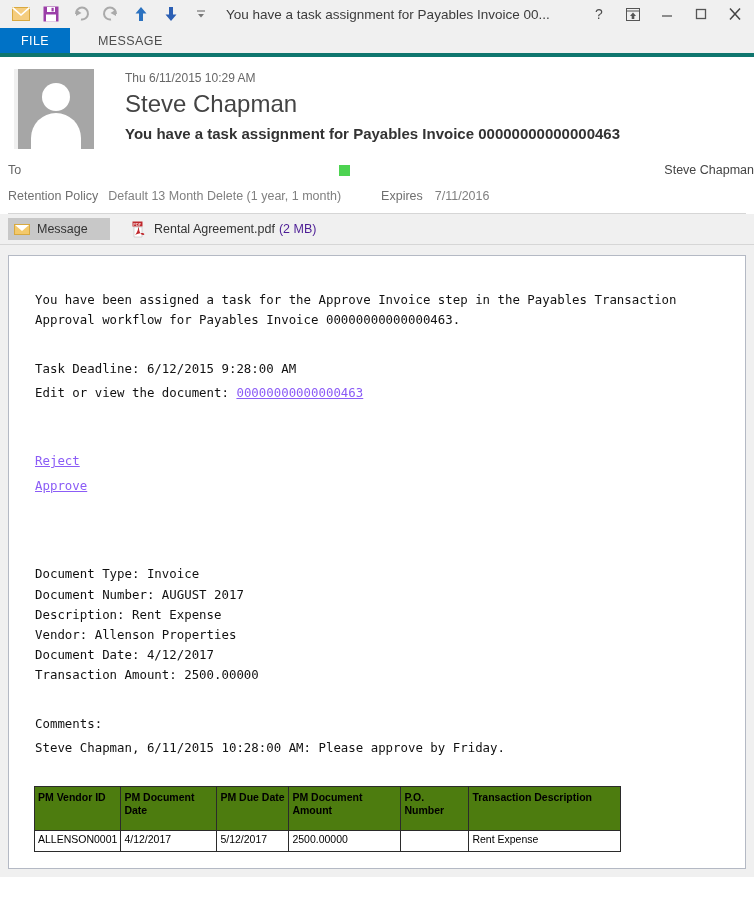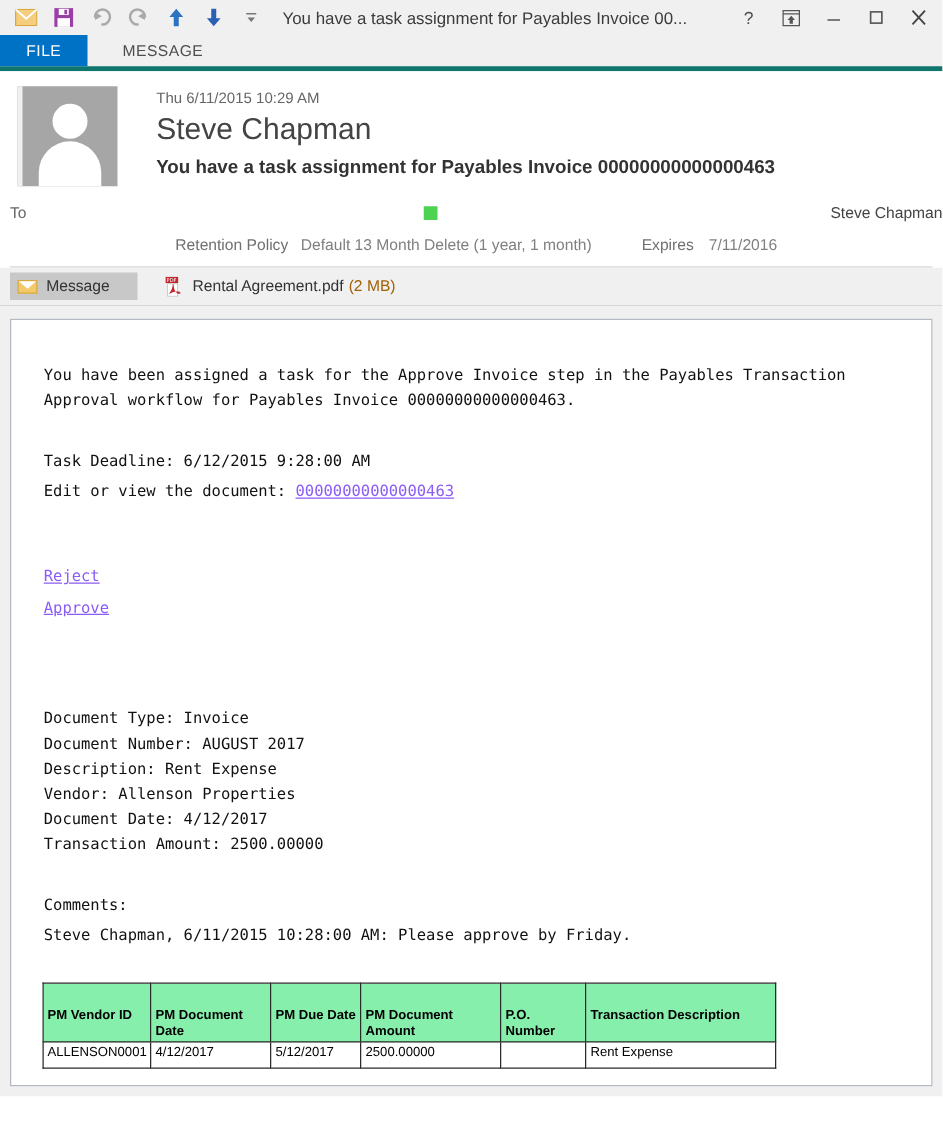--- a/index.html
+++ b/index.html
@@ -119,21 +119,21 @@
     width: 11px; height: 11px;
     background: #4dd351;
     margin-right: 7px;
   }
   .to-name { color: #444444; }
 
   .retention {
     margin-top: 12px;
     padding-left: 8px;
     display: flex; align-items: center;
-    font-size: 12.5px; color: #707070; justify-content: center;
+    font-size: 12.5px; color: #707070;
   }
   .ret-label { color: #707070; }
   .ret-val { color: #808080; margin-left: 10px; }
   .exp-label { color: #707070; margin-left: 40px; }
   .exp-val { color: #808080; margin-left: 12px; }
 
   .hdr-sep {
     border-top: 1px solid #d6d6d6;
     margin: 10px 8px 0 8px;
   }
@@ -214,25 +214,25 @@
   .dtable th, .dtable td {
     border: 1px solid #2b2b2b;
     font-size: 10.5px;
     color: #000000;
     padding: 2px 3px;
     vertical-align: top;
     text-align: left;
     line-height: 12.5px;
   }
   .dtable th {
-    background: #86efac;
+    background: #4d7c0f;
     font-weight: bold;
     height: 44px;
     vertical-align: top;
-    padding-top: 19px;
+    padding-top: 4px;
   }
   .dtable td { height: 21px; background: #ffffff; font-weight: normal; }
   .cw1 { width: 84px; }
   .cw2 { width: 96px; }
   .cw3 { width: 72px; }
   .cw4 { width: 112px; }
   .cw5 { width: 68px; }
   .cw6 { width: 152px; }
 </style>
 </head>
@@ -363,21 +363,21 @@
   <div class="att-item">
     <span class="pdf-icon">
       <svg width="15" height="17" viewBox="0 0 15 17">
         <rect x="0.5" y="0.5" width="10" height="5" fill="#c0282d"></rect>
         <text x="1.3" y="4.6" font-size="4" fill="#ffffff" font-family="DejaVu Sans, sans-serif">PDF</text>
         <path d="M2 6 L10 6 L10 16 L2 16 Z" fill="#ffffff" stroke="#bdbdbd" stroke-width="0.6"></path>
         <path d="M6.2 6.5 C6.2 10 4 12.5 3.2 14.2 C5 13 9 11.6 11.5 12.3 C12.8 12.7 12.6 14.2 11 14 C9 13.8 7.2 11 7 7.5 C6.9 6.2 6.2 6 6.2 6.5 Z" fill="#c0282d"></path>
       </svg>
     </span>
     <span>Rental Agreement.pdf</span>
-    <span style="margin-left:4px;color:#a16207;">(2 MB)</span>
+    <span style="margin-left:4px;color:#4c1d95;">(2 MB)</span>
   </div>
 </div>
 
 <div class="bodywrap">
   <div class="bodypanel">
 
     <div class="mono-line blk">You have been assigned a task for the Approve Invoice step in the Payables Transaction
 Approval workflow for Payables Invoice 00000000000000463.</div>
     <div class="spacer-line"></div>
     <div class="mono-line blk">Task Deadline: 6/12/2015 9:28:00 AM</div>

